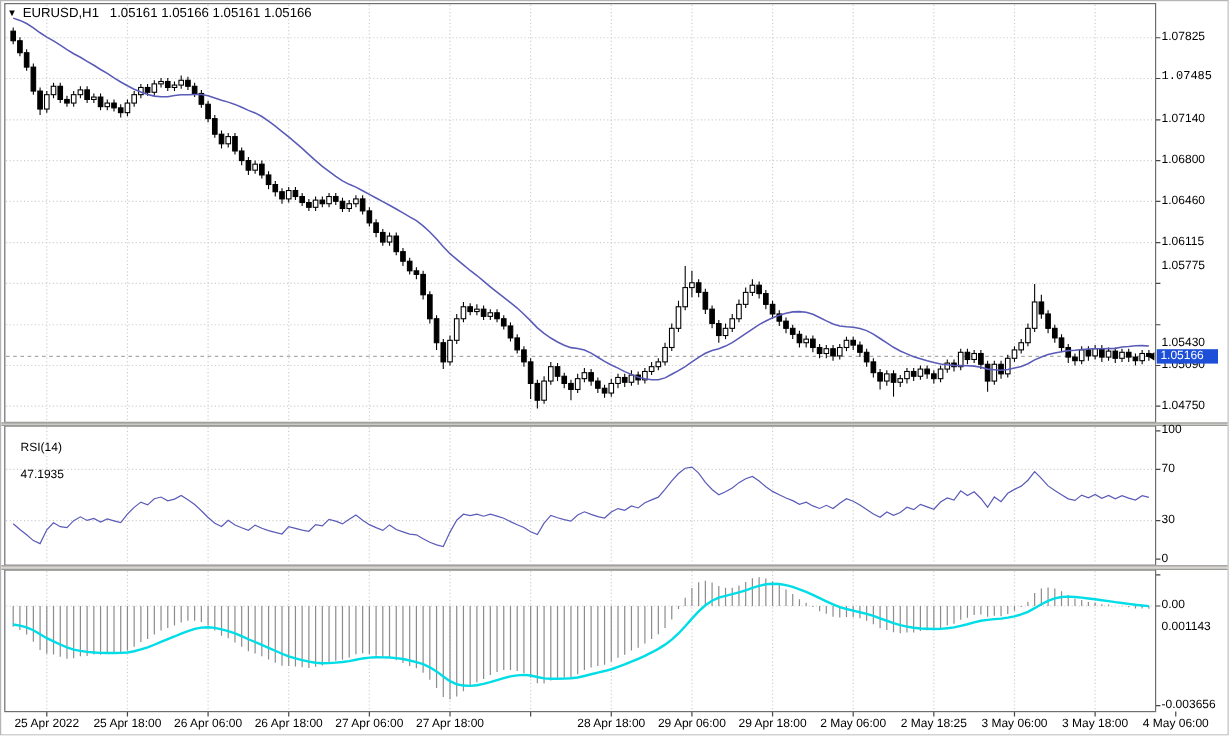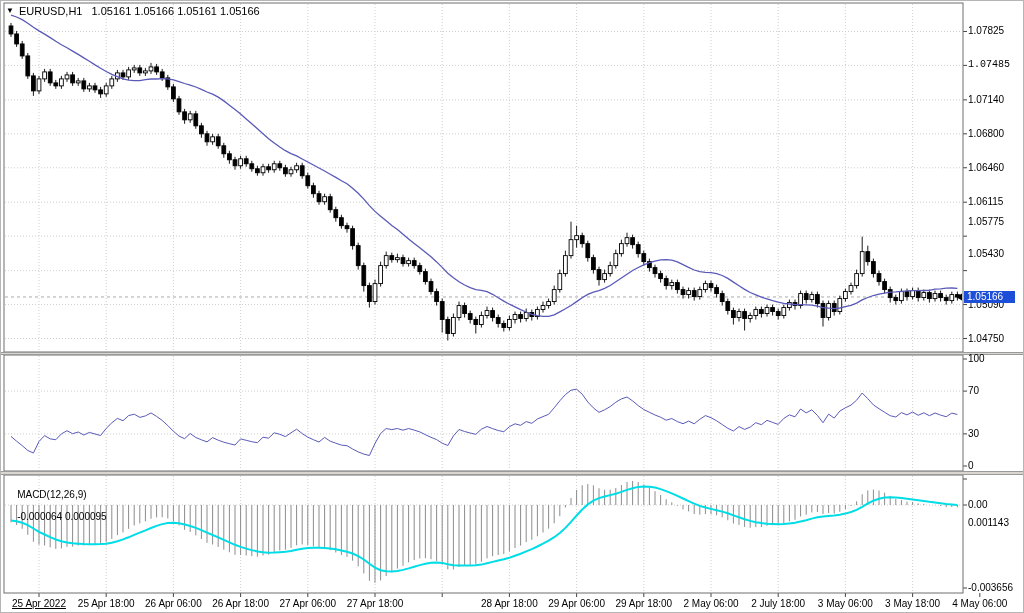--- a/index.html
+++ b/index.html
@@ -644,62 +644,62 @@
   <div class="separator" style="top:351px;height:3px;"></div>
   <div class="separator" style="top:470px;height:4px;"></div>
 
   <div id="title">
     <span class="arrow">▼</span>
     <span>EURUSD,H1</span>
     <span style="width:9px"></span>
     <span>1.05161 1.05166 1.05161 1.05166</span>
   </div>
 
-
-  <div class="indlabel" style="left:5px;top:477px;">
-    <span>MACD(12,26,9)</span>
+  <div class="indlabel" style="left:5px;top:356px;">
+    <span>RSI(14)</span>
     <span> </span>
-    <span>-0.000064 0.000095</span>
+    <span>47.1935</span>
   </div>
+
 
   <div id="price-labels" style="position: absolute; left: 0px; top: 0px;">
       <span class="axlbl" style="left: 967px; top: 24.4592px;">1.07825</span>
       <span class="axlbl" style="left: 967px; top: 58.4106px; font-family: Liberation Mono, monospace;">1.07485</span>
       <span class="axlbl" style="left: 967px; top: 92.8612px;">1.07140</span>
       <span class="axlbl" style="left: 967px; top: 126.813px;">1.06800</span>
       <span class="axlbl" style="left: 967px; top: 160.764px;">1.06460</span>
       <span class="axlbl" style="left: 967px; top: 195.215px;">1.06115</span>
       <span class="axlbl" style="left: 967px; top: 215px;">1.05775</span>
-      <span class="axlbl" style="left: 967px; top: 247px;">1.05430</span>
+      <span class="axlbl" style="left: 967px; top: 279px;">1.05430</span>
       <span class="axlbl" style="left: 967px; top: 297.568px;">1.05090</span>
       <span class="axlbl" style="left: 967px; top: 331.519px;">1.04750</span>
     </div>
   <div id="rsi-labels" style="position: absolute; left: 0px; top: 0px;">
       <span class="axlbl" style="left: 967px; top: 352px;">100</span>
       <span class="axlbl" style="left: 967px; top: 384.1px;">70</span>
       <span class="axlbl" style="left: 967px; top: 426.9px;">30</span>
       <span class="axlbl" style="left: 967px; top: 459px;">0</span>
     </div>
   <div id="macd-labels" style="position: absolute; left: 0px; top: 0px;">
       <span class="axlbl" style="left: 967px; top: 472px; margin-top: 44px;">0.001143</span>
       <span class="axlbl" style="left: 967px; top: 498px;">0.00</span>
       <span class="axlbl" style="left: 967px; top: 581px;">-0.003656</span>
     </div>
   <div id="time-labels" style="position: absolute; left: 0px; top: 0px;">
-      <span class="timelbl" style="left: 38px; top: 597px; text-decoration: underline;">25 Apr 2022</span>
+      <span class="timelbl" style="left: 38px; top: 597px;">25 Apr 2022</span>
       <span class="timelbl" style="left: 105.2px; top: 597px;">25 Apr 18:00</span>
       <span class="timelbl" style="left: 172.4px; top: 597px;">26 Apr 06:00</span>
       <span class="timelbl" style="left: 239.6px; top: 597px;">26 Apr 18:00</span>
       <span class="timelbl" style="left: 306.8px; top: 597px;">27 Apr 06:00</span>
       <span class="timelbl" style="left: 374px; top: 597px;">27 Apr 18:00</span>
       <span class="timelbl" style="left: 441.2px; top: 626px;">28 Apr 06:00</span>
       <span class="timelbl" style="left: 508.4px; top: 597px;">28 Apr 18:00</span>
       <span class="timelbl" style="left: 575.6px; top: 597px;">29 Apr 06:00</span>
       <span class="timelbl" style="left: 642.8px; top: 597px;">29 Apr 18:00</span>
       <span class="timelbl" style="left: 710px; top: 597px;">2 May 06:00</span>
-      <span class="timelbl" style="left: 777.2px; top: 597px;">2 July 18:00</span>
+      <span class="timelbl" style="left: 777.2px; top: 597px;">2 May 18:25</span>
       <span class="timelbl" style="left: 844.4px; top: 597px;">3 May 06:00</span>
       <span class="timelbl" style="left: 911.6px; top: 597px;">3 May 18:00</span>
       <span class="timelbl" style="left: 978.8px; top: 597px;">4 May 06:00</span>
     </div>
 
   <div id="price-box" style="top: 289.979px; left: 963px;">1.05166</div>
 </div>
 
 </body></html>

